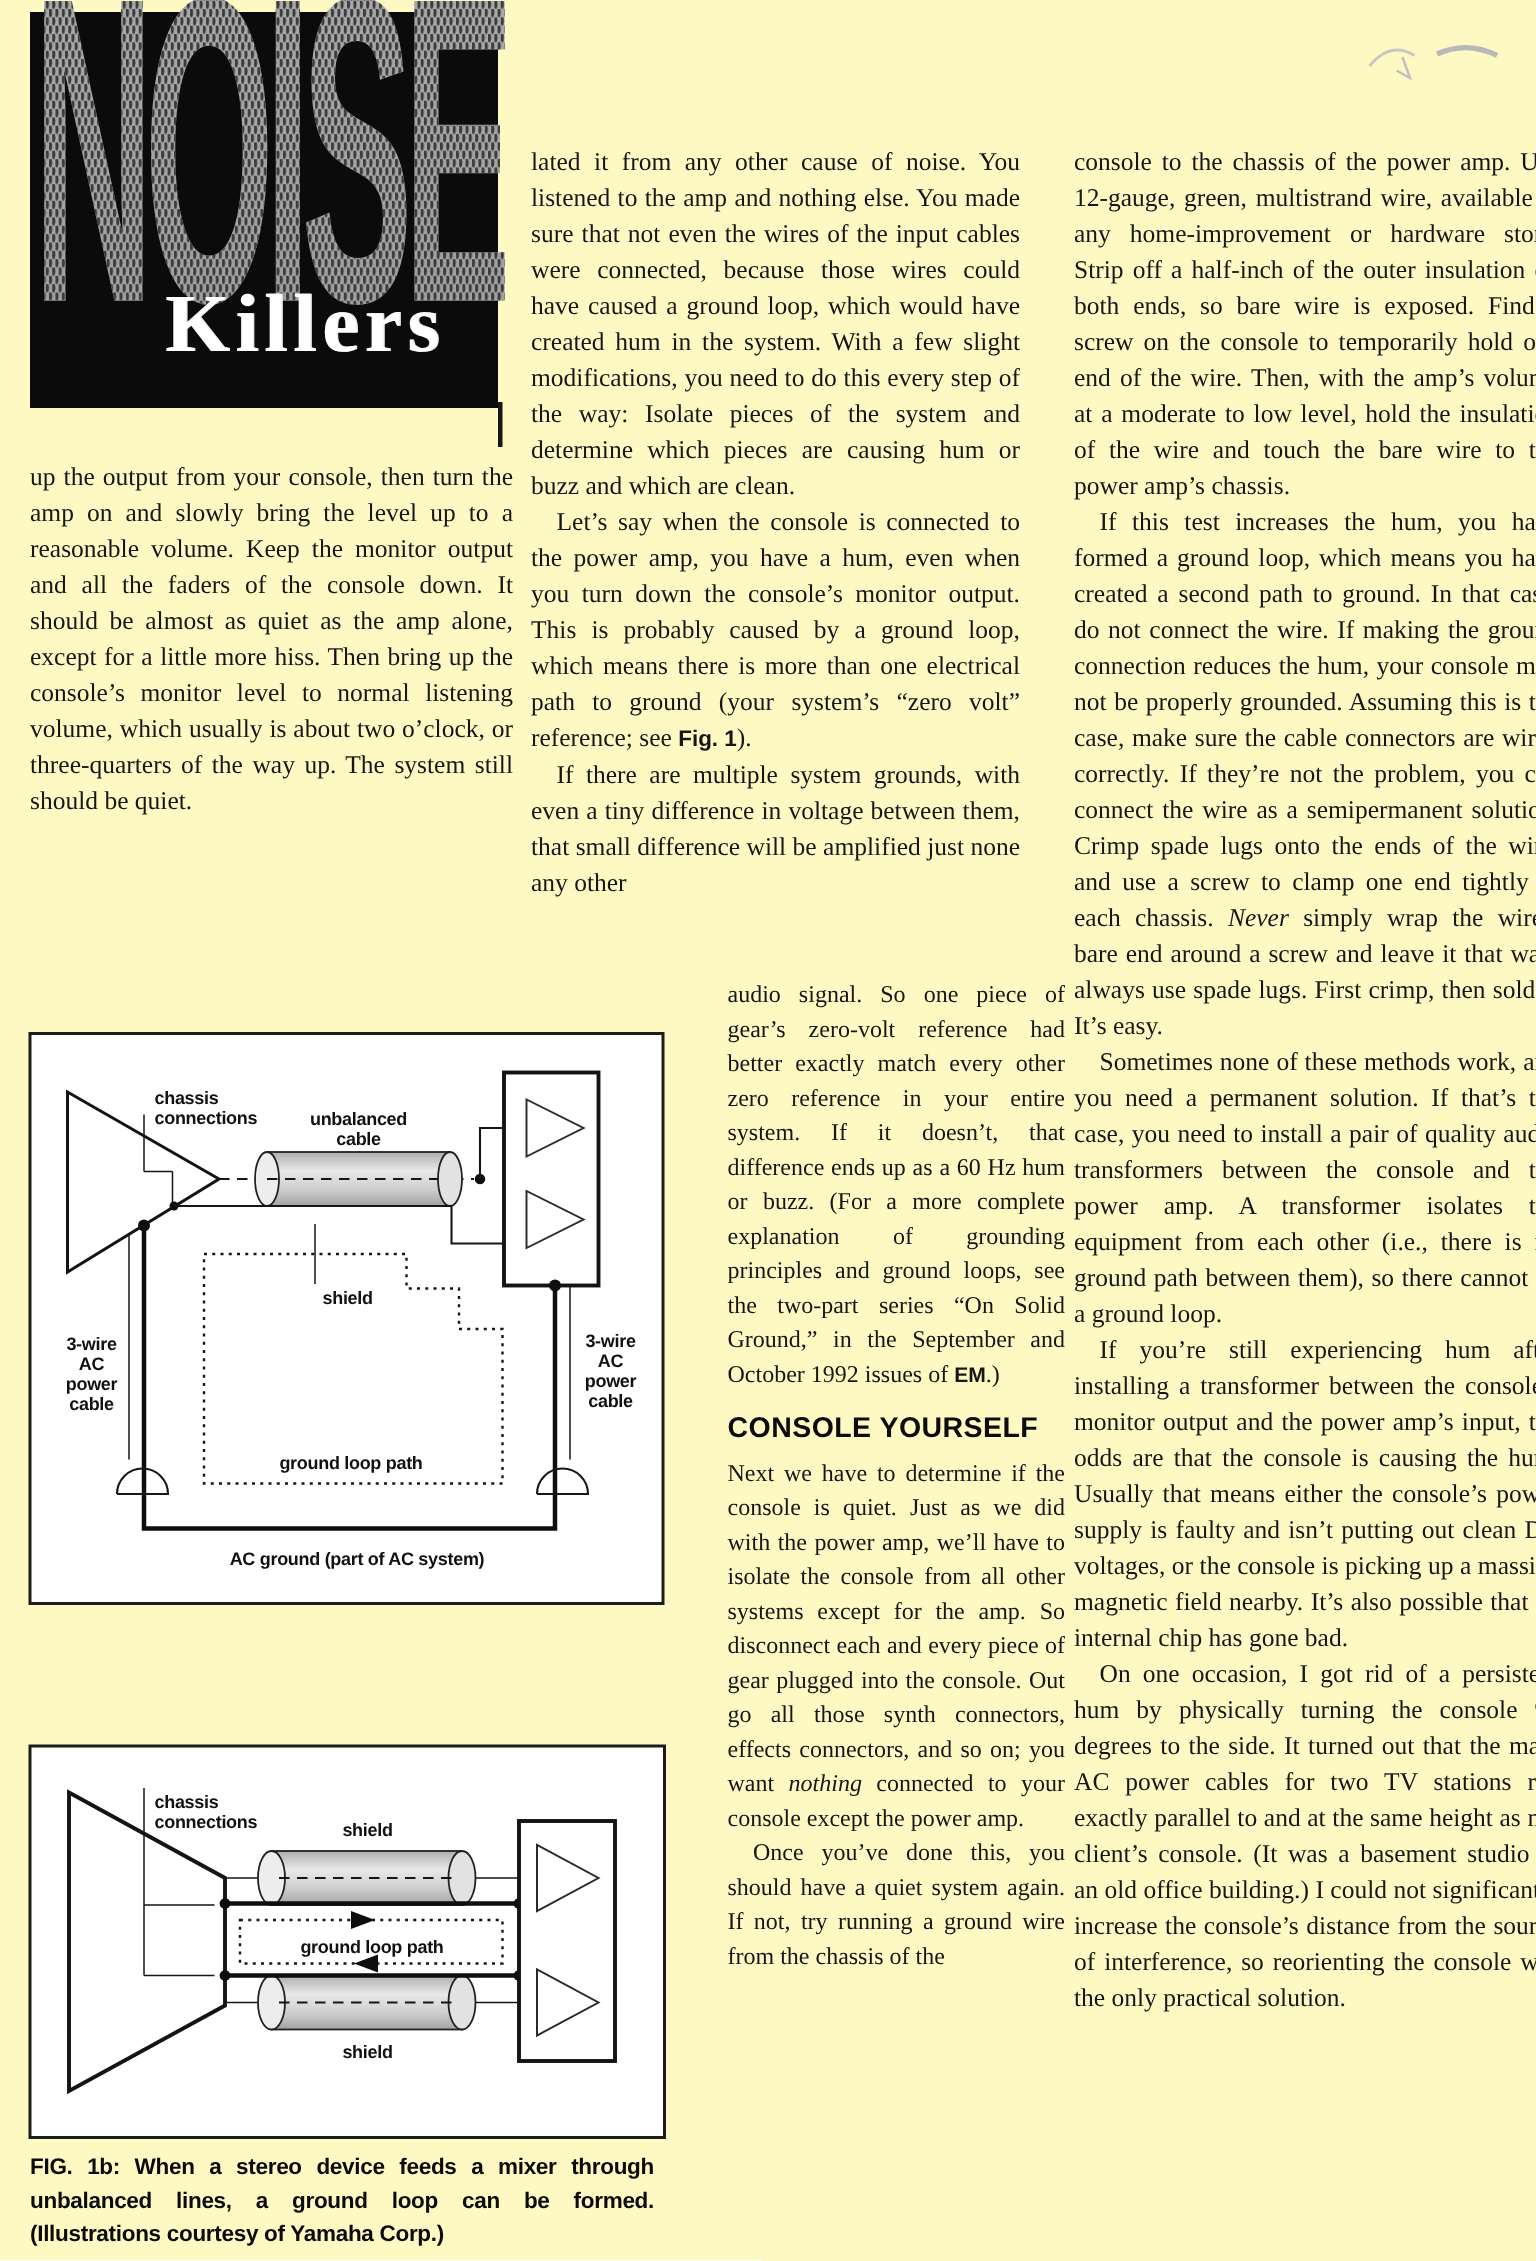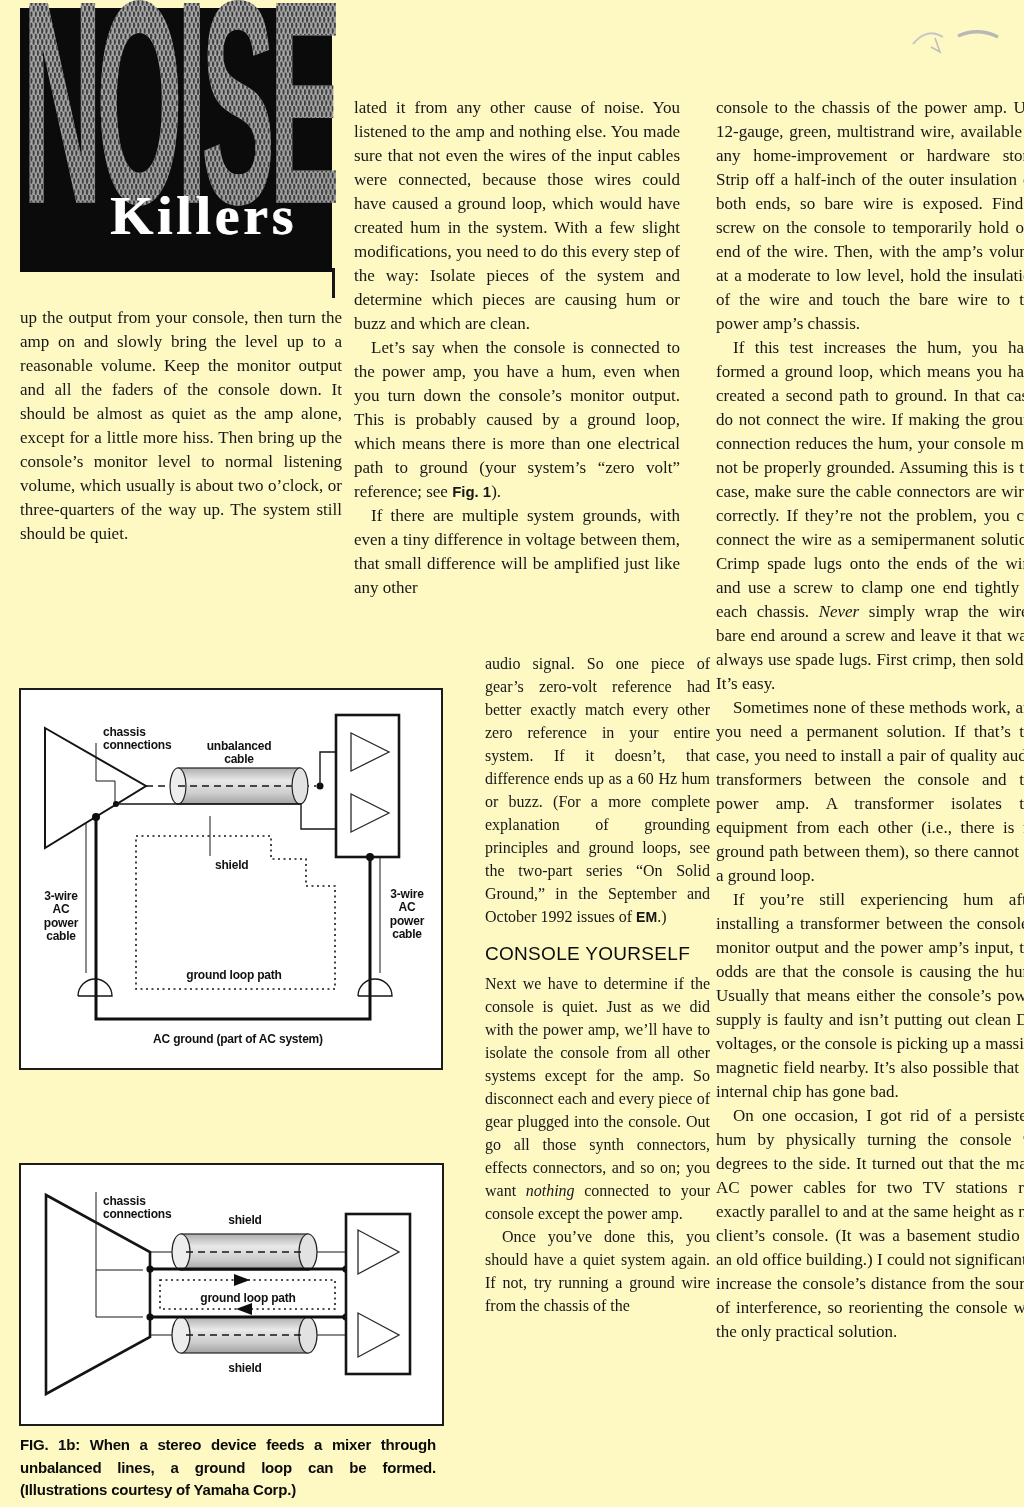--- a/index.html
+++ b/index.html
@@ -32,21 +32,21 @@
   .body-col{position:absolute;font-family:"Liberation Serif",serif;font-size:17px;line-height:24px;
     color:#161616;text-align:justify;hyphens:auto;-webkit-hyphens:auto;}
   .col-left{left:20px;top:306px;width:322px;}
   .col-mid-full{left:354px;top:96px;width:326px;}
   .col-mid-narrow{left:455px;top:652px;width:225px;font-size:16px;line-height:23px;margin-left:30px;}
   .col-right{left:716px;top:96px;width:324px;}
   .para{margin:0;}
   .para.indent{text-indent:17px;}
   .b{font-family:"Liberation Sans",sans-serif;font-weight:700;font-size:0.88em;}
   .i{font-style:italic;}
-  .section-heading{font-family:"Liberation Sans",sans-serif;font-weight:400;font-size:19px;
+  .section-heading{font-family:"Liberation Sans",sans-serif;font-weight:700;font-size:19px;
     line-height:25px;letter-spacing:0.3px;margin:12px 0 6px 0;color:#0c0c0c;text-align:left;}
 
   
   .fig-svg{position:absolute;}
   .fig-1a{left:18px;top:686px;}
   .fig-1b{left:18px;top:1162px;}
   .figframe{fill:#ffffff;stroke:#1c1c1c;stroke-width:2;}
   .ln{stroke:#161616;stroke-width:1.4;fill:none;}
   .ln-thin{stroke:#161616;stroke-width:1;fill:none;}
   .ln-bold{stroke:#0e0e0e;stroke-width:3;fill:none;}
@@ -80,21 +80,21 @@
     <path d="M40,24 l5,14 l-9,-5" stroke="#bfbfbf" stroke-width="1.6" fill="none"></path>
   </svg>
 
   <div class="body-col col-left">
       <p class="para"><span>up the output from your console, then turn the amp on and slowly bring the level up to a reasonable volume. Keep the monitor output and all the faders of the console down. It should be almost as quiet as the amp alone, except for a little more hiss. Then bring up the console’s monitor level to normal listening volume, which usually is about two o’clock, or three-quarters of the way up. The system still should be quiet.</span></p>
     </div>
 
   <div class="body-col col-mid-full">
       <p class="para"><span>lated it from any other cause of noise. You listened to the amp and nothing else. You made sure that not even the wires of the input cables were connected, because those wires could have caused a ground loop, which would have created hum in the system. With a few slight modifications, you need to do this every step of the way: Isolate pieces of the system and determine which pieces are causing hum or buzz and which are clean.</span></p>
       <p class="para indent"><span>Let’s say when the console is connected to the power amp, you have a hum, even when you turn down the console’s monitor output. This is probably caused by a ground loop, which means there is more than one electrical path to ground (your system’s “zero volt” reference; see </span><span class="b">Fig. 1</span><span>).</span></p>
-      <p class="para indent"><span>If there are multiple system grounds, with even a tiny difference in voltage between them, that small difference will be amplified just like any other</span></p>
+      <p class="para indent"><span>If there are multiple system grounds, with even a tiny difference in voltage between them, that small difference will be amplified just none any other</span></p>
     </div>
 
   <div class="body-col col-mid-narrow">
     <div>
         <p class="para"><span>audio signal. So one piece of gear’s zero-volt reference had better exactly match every other zero reference in your entire system. If it doesn’t, that difference ends up as a 60 Hz hum or buzz. (For a more complete explanation of grounding principles and ground loops, see the two-part series “On Solid Ground,” in the September and October 1992 issues of </span><span class="b">EM</span><span>.)</span></p>
       </div>
     <h2 class="section-heading">CONSOLE YOURSELF</h2>
     <div>
         <p class="para"><span>Next we have to determine if the console is quiet. Just as we did with the power amp, we’ll have to isolate the console from all other systems except for the amp. So disconnect each and every piece of gear plugged into the console. Out go all those synth connectors, effects connectors, and so on; you want </span><span class="i">nothing</span><span> connected to your console except the power amp.</span></p>
         <p class="para indent"><span>Once you’ve done this, you should have a quiet system again. If not, try running a ground wire from the chassis of the</span></p>

